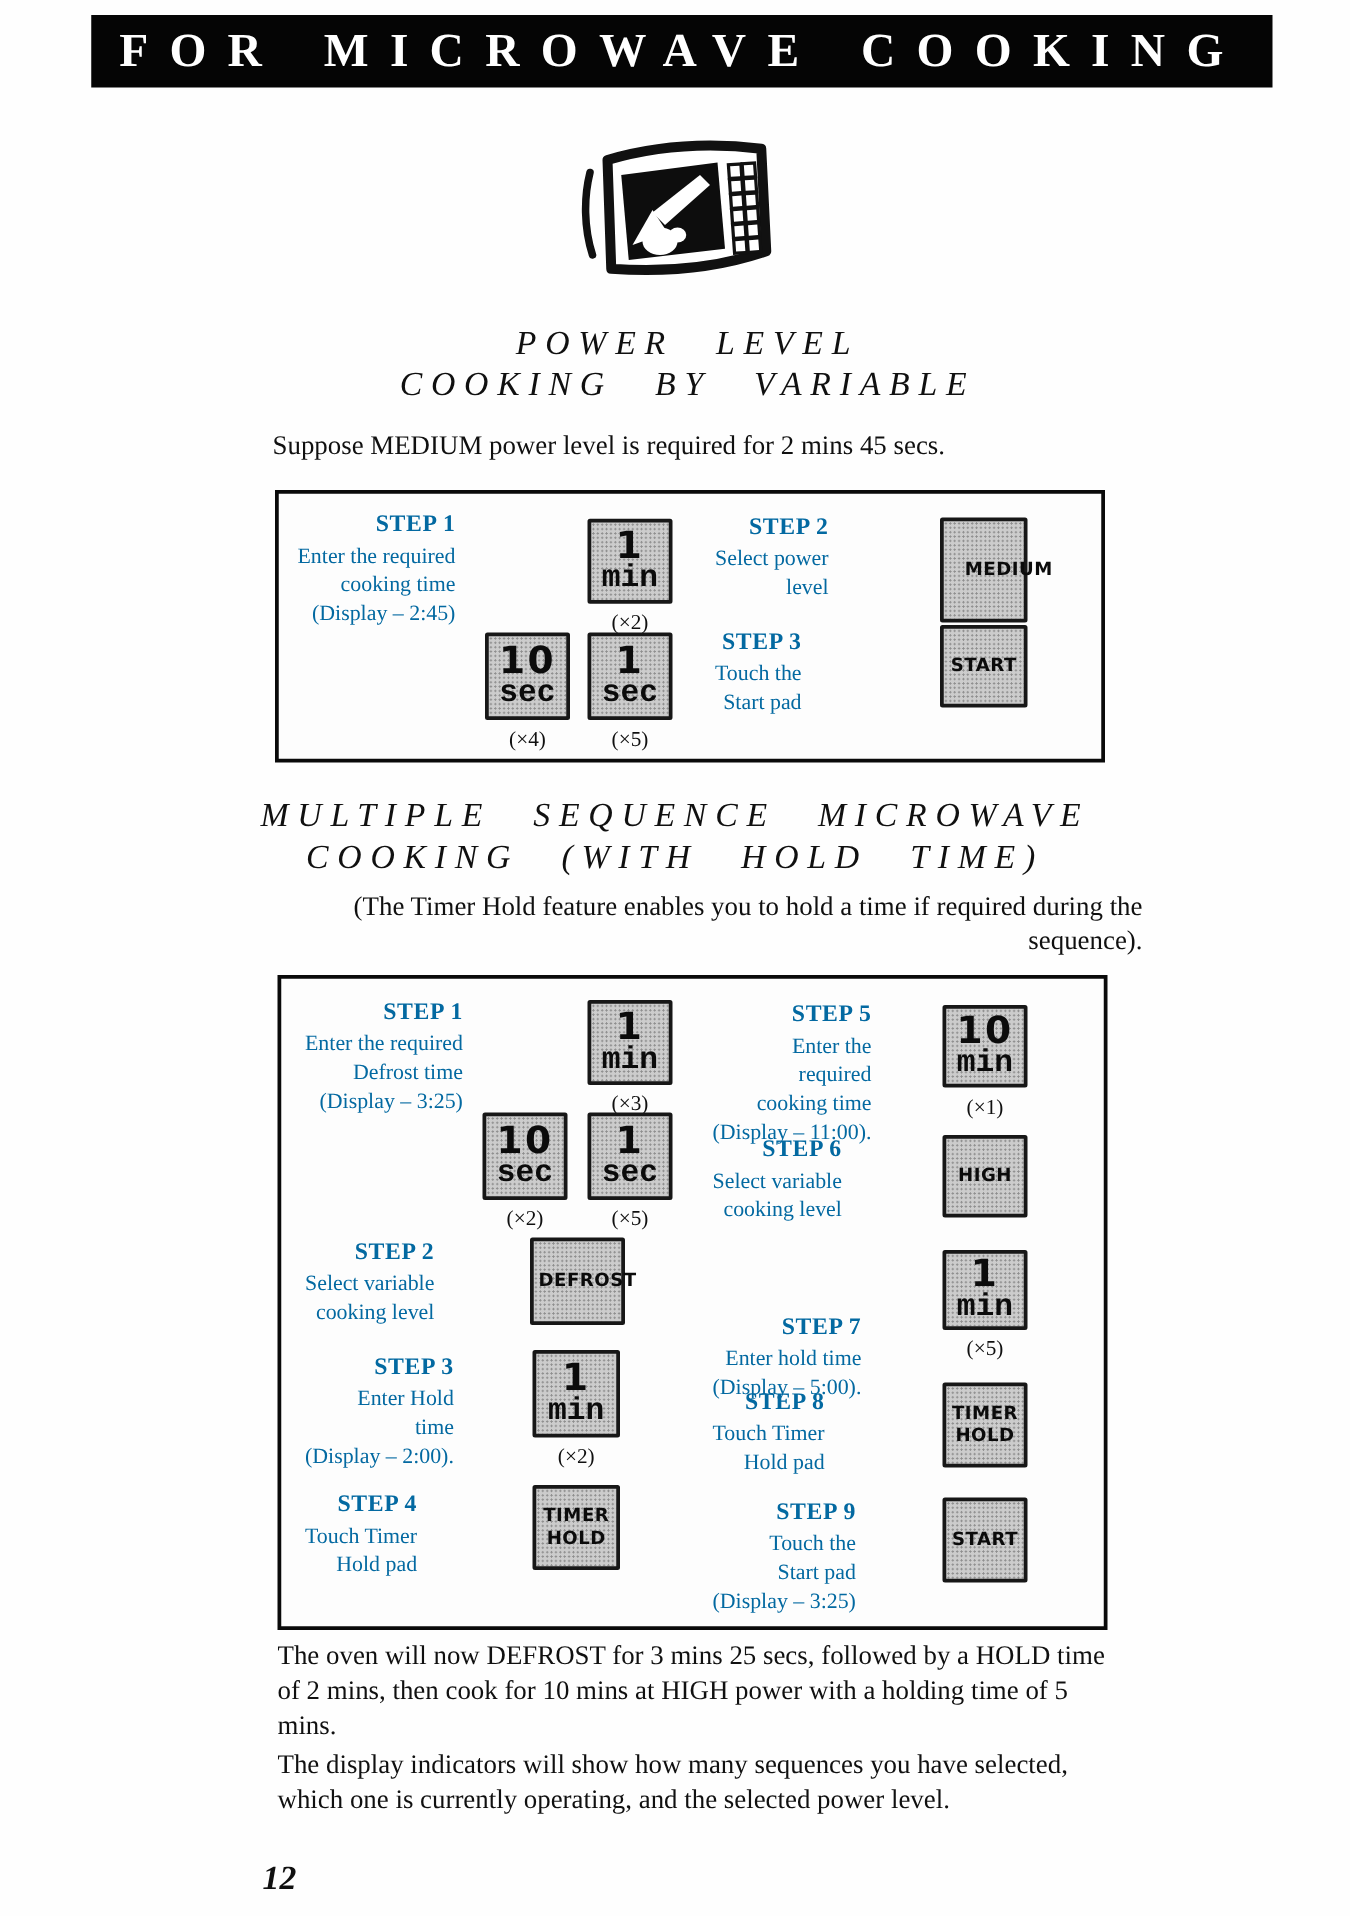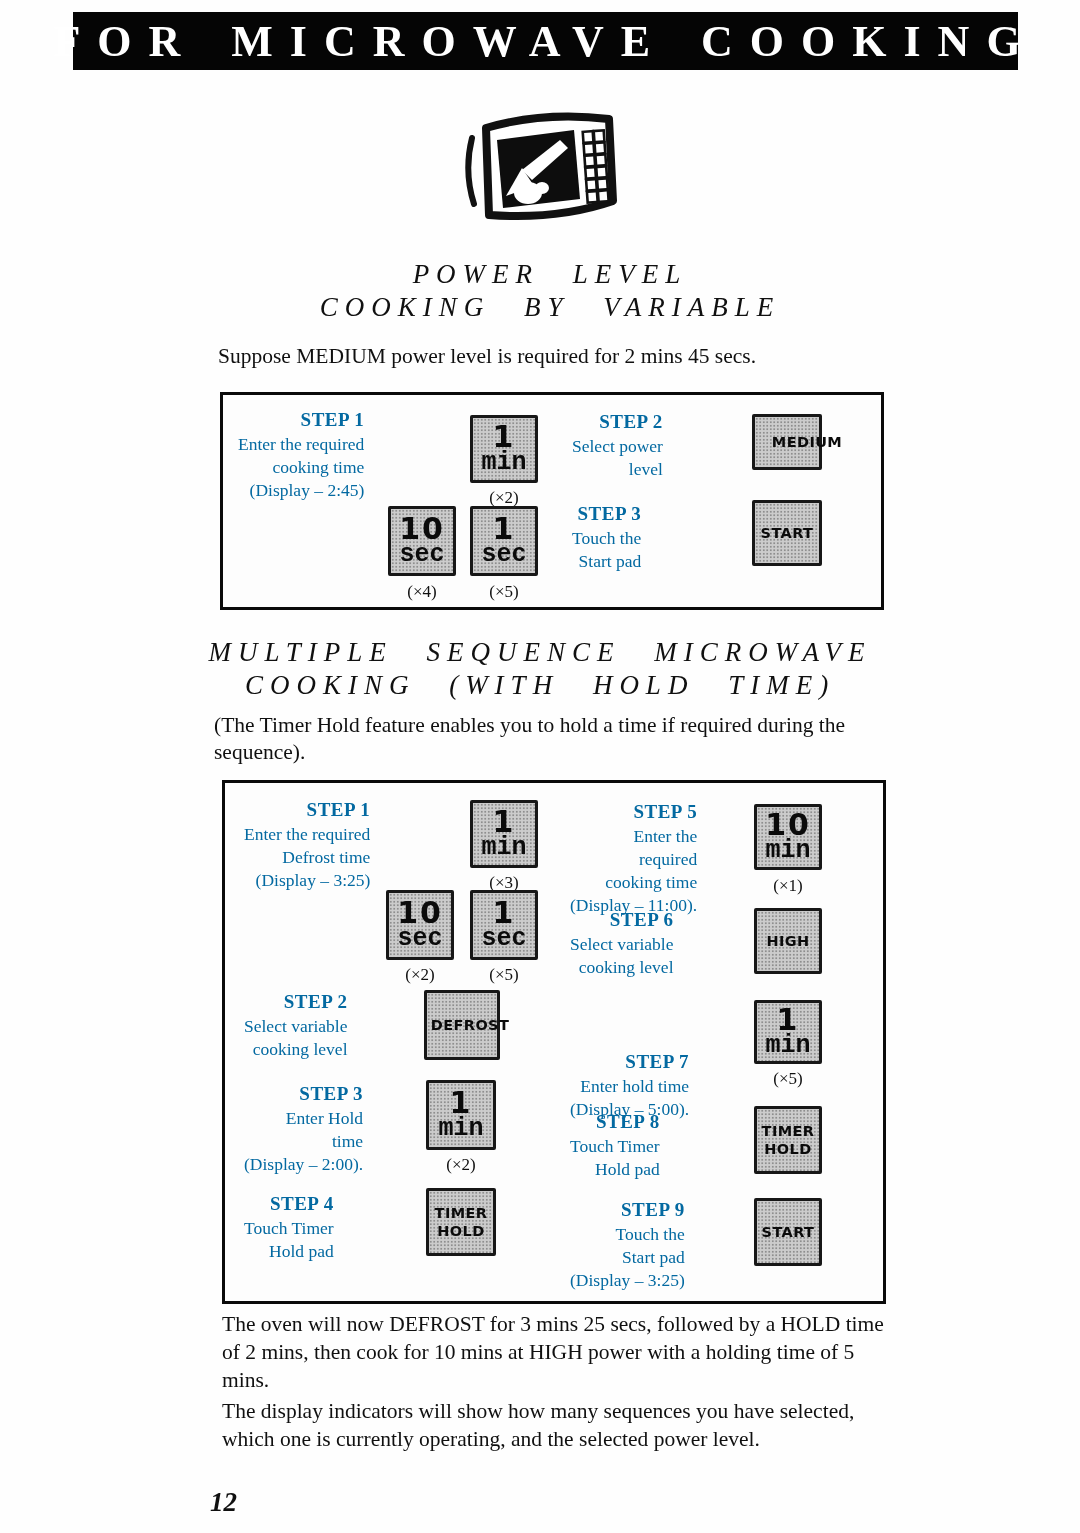--- a/index.html
+++ b/index.html
@@ -2,21 +2,21 @@
 <html><head>
 <meta charset="utf-8">
 <style>
   html,body{margin:0;padding:0;background:#ffffff;}
   .page{position:relative;width:1080px;height:1533px;background:#fefefe;overflow:hidden;
         font-family:"Liberation Serif",serif;color:#141414;}
 
   
   .banner{position:absolute;left:73px;top:12px;width:945px;height:58px;background:#050505;
           display:flex;align-items:center;justify-content:center;}
-  .banner span{color:#fff;font-family:"Liberation Serif",serif;font-weight:700;font-size:44px;
+  .banner span{color:#fff;font-family:"Liberation Serif",serif;font-weight:700;font-size:38px;
                letter-spacing:17px;word-spacing:6px;white-space:nowrap;}
 
   
   .mw-icon{position:absolute;left:462px;top:98px;}
 
   
   .h-italic{position:absolute;text-align:center;font-style:italic;font-weight:400;
             font-size:27px;letter-spacing:7px;word-spacing:20px;line-height:33px;color:#101010;}
   .intro{position:absolute;font-size:21.5px;line-height:27px;color:#101010;}
 
@@ -110,38 +110,38 @@
     <span class="num">1</span>
     <span class="unit">sec</span>
   </div>
   <div class="cap" style="left:459px;top:582px;">(×5)</div>
 
   <div class="step" style="left:572px;top:410px;">
     <div class="step-label">STEP 2</div>
     <div>Select power</div>
     <div>level</div>
   </div>
-  <div class="key" style="left:752px;top:414px;width:70px;height:56px;padding-left:40px;">
+  <div class="key" style="left:752px;top:414px;width:70px;height:84px;padding-left:40px;">
     <span class="word">MEDIUM</span>
   </div>
 
   <div class="step" style="left:572px;top:502px;">
     <div class="step-label">STEP 3</div>
     <div>Touch the</div>
     <div>Start pad</div>
   </div>
   <div class="key" style="left:752px;top:500px;width:70px;height:66px;">
     <span class="word">START</span>
   </div>
 
   <div class="h-italic" style="left:190px;top:636px;width:700px;">
     <div>MULTIPLE SEQUENCE MICROWAVE</div>
     <div>COOKING (WITH HOLD TIME)</div>
   </div>
-  <div class="intro" style="left:214px;top:712px;width:700px;">(The Timer Hold feature enables you to hold a time if required during the sequence).</div>
+  <div class="intro" style="left:214px;top:712px;width:700px;text-align:right;">(The Timer Hold feature enables you to hold a time if required during the sequence).</div>
 
   <div class="panel" style="left:222px;top:780px;width:658px;height:518px;"></div>
 
   <div class="step" style="left:244px;top:798px;">
     <div class="step-label">STEP 1</div>
     <div>Enter the required</div>
     <div>Defrost time</div>
     <div>(Display – 3:25)</div>
   </div>
   <div class="step" style="left:244px;top:990px;">

